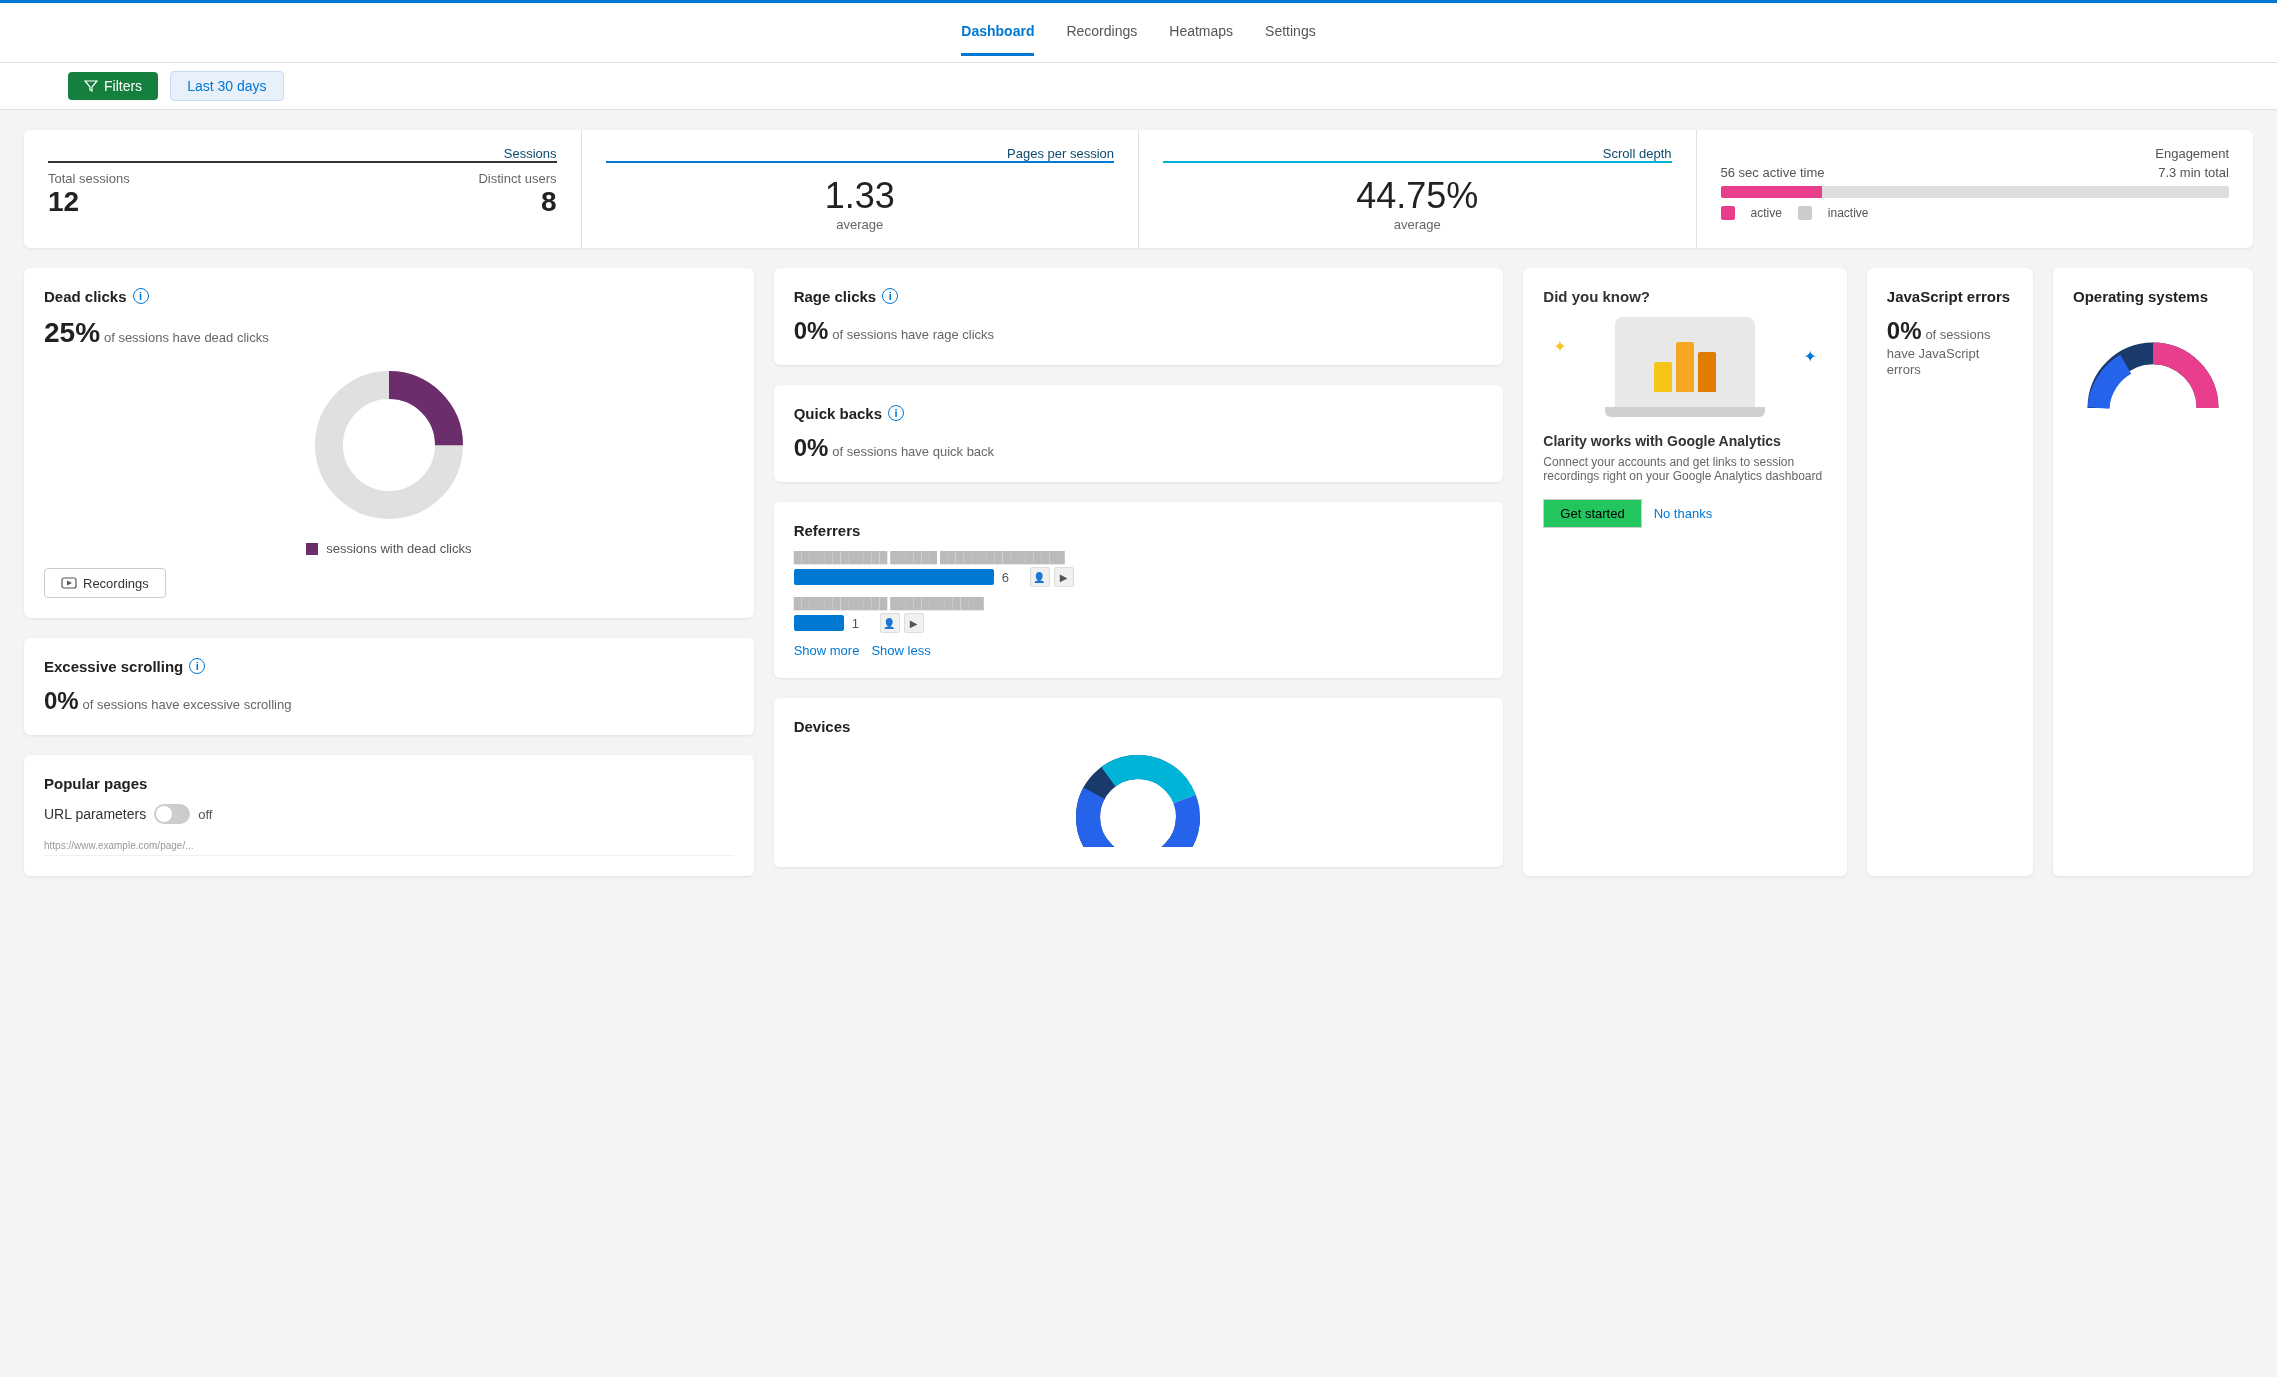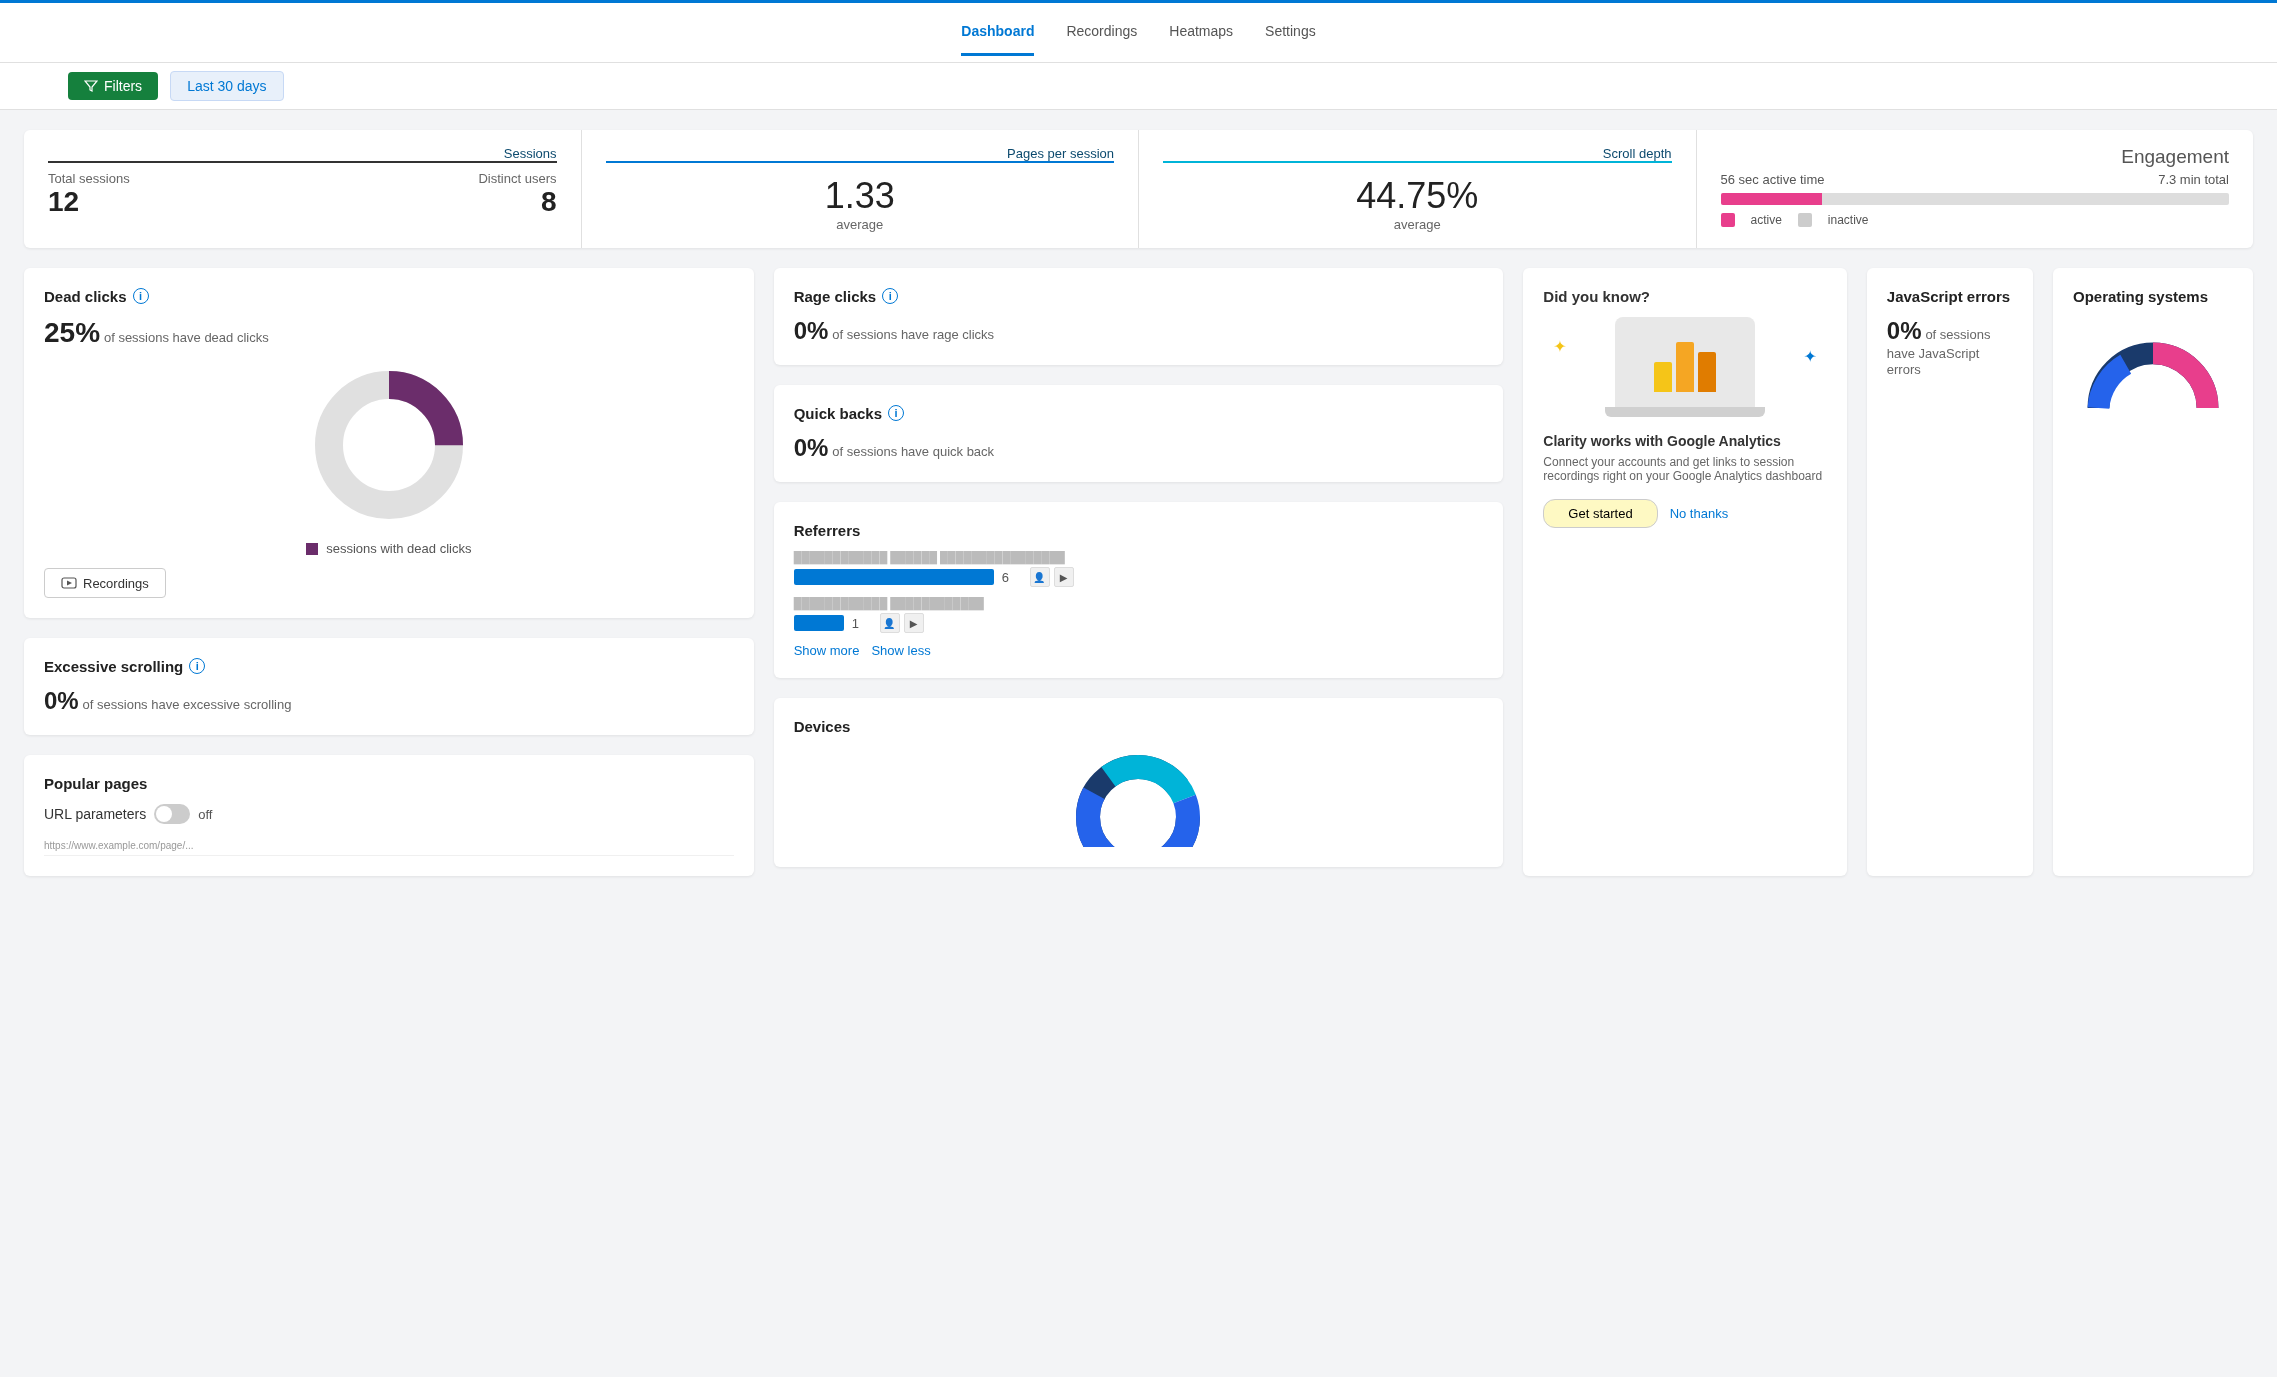--- a/index.html
+++ b/index.html
@@ -109,21 +109,21 @@
       margin-top: 8px;
     }
     .stat-label { font-size: 13px; color: #666; }
     .stat-number { font-size: 28px; font-weight: 600; color: #222; }
     .stat-center { text-align: center; padding-top: 8px; }
     .stat-big { font-size: 36px; font-weight: 300; color: #222; }
     .stat-avg { font-size: 13px; color: #666; }
 
     
     .engagement-block { min-width: 300px; }
-    .engage-header { font-size: 19px; color: #555; text-align: right; margin-bottom: 4px; }
+    .engage-header { font-size: 13px; color: #555; text-align: right; margin-bottom: 4px; }
     .engage-time-row { display: flex; justify-content: space-between; font-size: 13px; color: #555; margin-bottom: 6px; }
     .engage-bar-container { height: 12px; background: #ddd; border-radius: 2px; margin-bottom: 8px; overflow: hidden; }
     .engage-bar-fill { height: 100%; background: #e83e8c; width: 20%; }
     .engage-legend { display: flex; gap: 16px; align-items: center; font-size: 12px; color: #555; }
     .legend-dot { width: 14px; height: 14px; border-radius: 2px; display: inline-block; }
     .legend-dot.active { background: #e83e8c; }
     .legend-dot.inactive { background: #ccc; }
 
     
     .cards-row {
@@ -192,21 +192,21 @@
     .laptop-base { width: 160px; height: 10px; background: #d0d0d0; border-radius: 0 0 6px 6px; }
     .laptop-wrap { display: flex; flex-direction: column; align-items: center; }
     .bar-chart-mini { display: flex; align-items: flex-end; gap: 4px; height: 60px; }
     .bar-mini { width: 18px; border-radius: 2px 2px 0 0; }
     .sparkle { color: #f5c518; font-size: 16px; position: absolute; }
     .sparkle-left { left: 10px; top: 20px; }
     .sparkle-right { right: 10px; top: 30px; color: #0078d4; }
     .dyk-heading { font-size: 14px; font-weight: 700; margin-bottom: 6px; }
     .dyk-desc { font-size: 12px; color: #666; margin-bottom: 16px; }
     .dyk-btns { display: flex; gap: 12px; align-items: center; }
-    .get-started-btn { border: 1px solid #ccc; background: #fef9c3; padding: 6px 24px; border-radius: 12px; cursor: pointer; font-size: 13px; }
+    .get-started-btn { border: 1px solid #ccc; background: #22c55e; padding: 6px 16px; border-radius: 0; cursor: pointer; font-size: 13px; }
     .no-thanks-btn { color: #0078d4; background: none; border: none; cursor: pointer; font-size: 13px; }
 
     .js-errors-card { background: #fff; border-radius: 6px; padding: 20px; box-shadow: 0 1px 3px rgba(0,0,0,0.08); }
     .os-card { background: #fff; border-radius: 6px; padding: 20px; box-shadow: 0 1px 3px rgba(0,0,0,0.08); }
 
     
     .mid-col { display: flex; flex-direction: column; gap: 20px; }
     .small-card { background: #fff; border-radius: 6px; padding: 20px; box-shadow: 0 1px 3px rgba(0,0,0,0.08); }
 
     .pct-sm { font-size: 24px; font-weight: 700; color: #222; }

